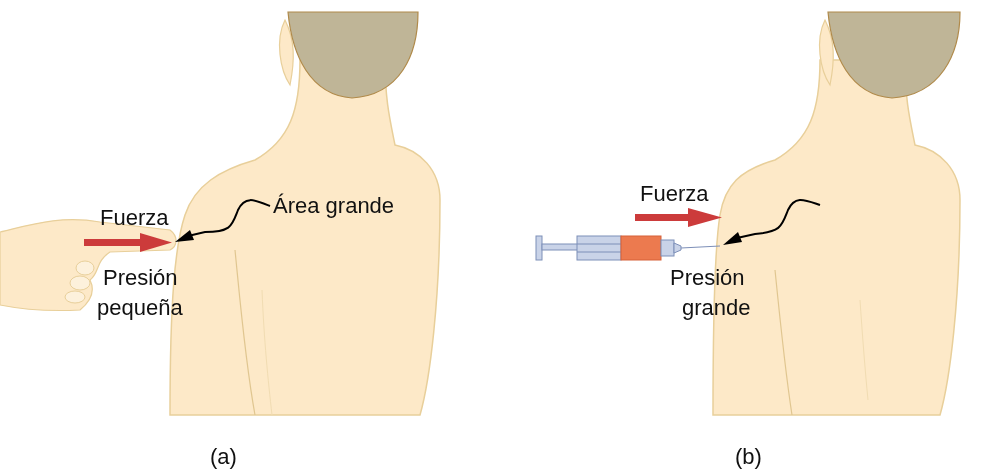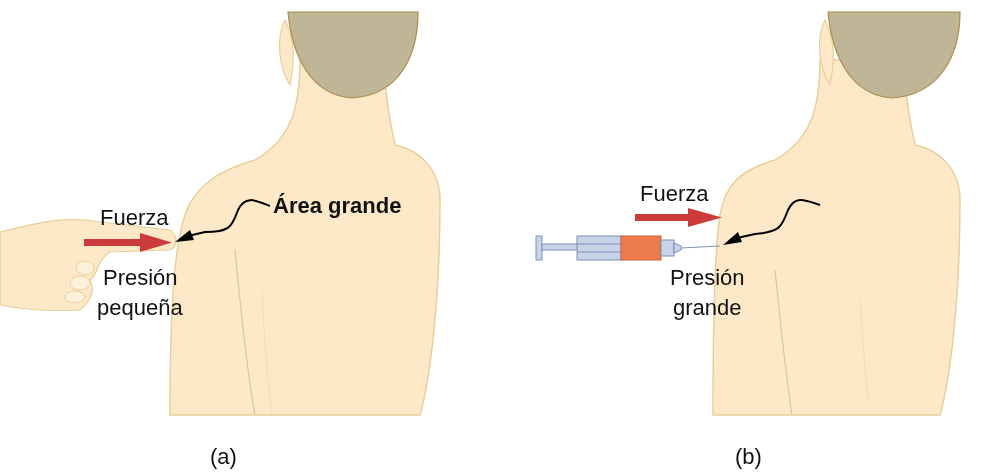--- a/index.html
+++ b/index.html
@@ -34,21 +34,21 @@
     <g>
       <rect x="84" y="239" width="60" height="7" fill="#cc3b3b"></rect>
       <polygon points="140,233 172,242.5 140,252" fill="#cc3b3b"></polygon>
     </g>
 
     <path d="M270,206 C255,200 245,195 238,210 C232,225 232,232 205,232 L188,236" fill="none" stroke="#000" stroke-width="2"></path>
     <polygon points="175,242 190,230 194,240" fill="#000"></polygon>
   </svg>
 
   <div class="lbl" style="left:100px; top:205px;">Fuerza</div>
-  <div class="lbl" style="left:273px; top:193px;font-weight:bold;">Área grande</div>
+  <div class="lbl" style="left:273px; top:193px;">Área grande</div>
   <div class="lbl" style="left:103px; top:265px;">Presión</div>
   <div class="lbl" style="left:97px; top:295px;text-align:center;">pequeña</div>
   <div class="cap" style="left:210px; top:444px;">(a)</div>
 </div>
 
 <div id="panel-b" class="panel">
   <svg class="art" width="465" height="472" viewBox="0 0 465 472">
     <path d="M300,60 C300,110 290,140 255,160 C220,170 205,185 200,215 C195,245 193,300 193,415 L420,415 C430,380 440,300 440,200 C440,170 420,150 395,145 C390,120 385,100 385,60 Z" fill="#fde9c8" stroke="#e8cf9a" stroke-width="1.5"></path>
     <path d="M255,270 C260,320 265,370 272,415" fill="none" stroke="#e0c690" stroke-width="1.2"></path>
     <path d="M340,300 C342,330 345,370 348,400" fill="none" stroke="#f1dcb2" stroke-width="1"></path>
@@ -71,15 +71,15 @@
       <rect x="115" y="214" width="55" height="7" fill="#cc3b3b"></rect>
       <polygon points="168,208 202,217.5 168,227" fill="#cc3b3b"></polygon>
     </g>
 
     <path d="M300,205 C285,200 275,195 268,210 C262,225 262,232 235,234 L217,238" fill="none" stroke="#000" stroke-width="2"></path>
     <polygon points="203,245 218,232 222,242" fill="#000"></polygon>
   </svg>
 
   <div class="lbl" style="left:120px; top:181px;">Fuerza</div>
   <div class="lbl" style="left:150px; top:265px;">Presión</div>
-  <div class="lbl" style="left:153px; top:295px;">grande</div>
+  <div class="lbl" style="left:162px; top:295px;">grande</div>
   <div class="cap" style="left:215px; top:444px;">(b)</div>
 </div>
 
 </body></html>

